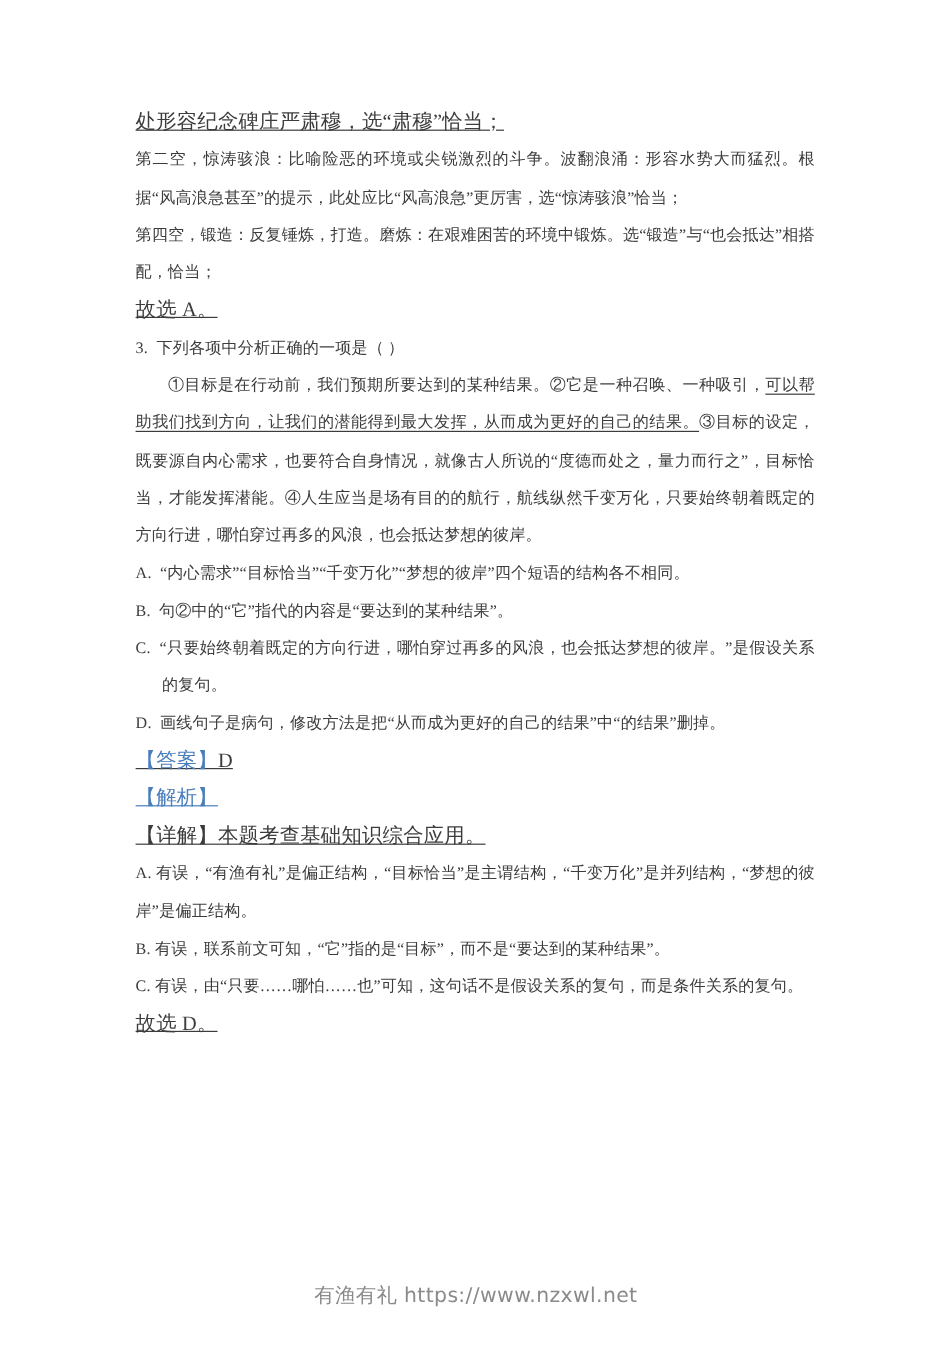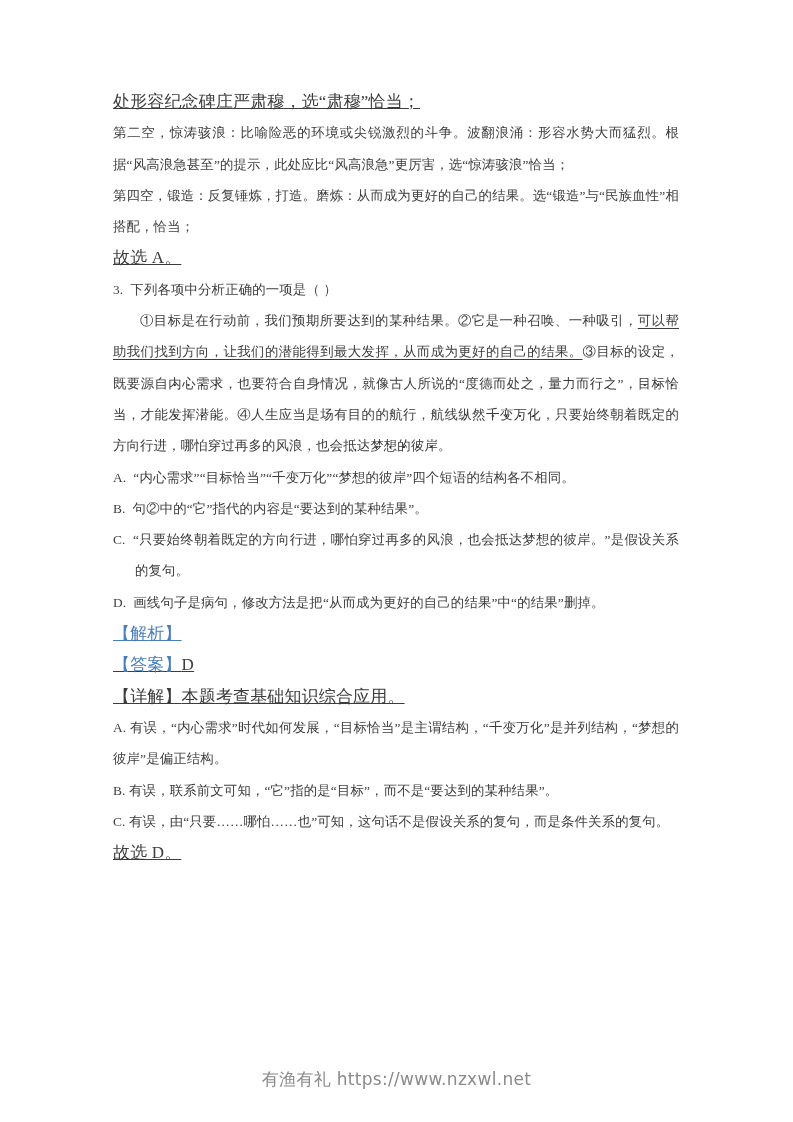--- a/index.html
+++ b/index.html
@@ -81,43 +81,43 @@
 <body>
 
 <div class="page">
   <div class="content">
 
     <div class="ln">处形容纪念碑庄严肃穆，选“肃穆”恰当；</div>
 
     <div class="para">第二空，惊涛骇浪：比喻险恶的环境或尖锐激烈的斗争。波翻浪涌：形容水势大而猛烈。根据“风高浪急甚至”的提示，此处应比“风高浪急”更厉害，选“惊涛骇浪”恰当；</div>
 
 
-    <div class="para">第四空，锻造：反复锤炼，打造。磨炼：从而成为更好的自己的结果。选“锻造”与“民族血性”相搭配，恰当；</div>
+    <div class="para">第四空，锻造：反复锤炼，打造。磨炼：在艰难困苦的环境中锻炼。选“锻造”与“也会抵达”相搭配，恰当；</div>
 
     <div class="ln">故选 A。</div>
 
     <div class="para"><span>3.</span>&nbsp;&nbsp;<span>下列各项中分析正确的一项是（    ）</span></div>
 
     <div class="para indent2"><span>①目标是在行动前，我们预期所要达到的某种结果。②它是一种召唤、一种吸引，</span><span class="uline">可以帮助我们找到方向，让我们的潜能得到最大发挥，从而成为更好的自己的结果。</span><span>③目标的设定，既要源自</span><span class="emph">内心需求</span><span>，也要符合自身情况，就像古人所说的“度德而处之，量力而行之”，</span><span class="emph">目标恰当</span><span>，才能</span><span class="emph">发挥潜能</span><span>。④人生应当是场有目的的航行，航线纵然</span><span class="emph">千变万化</span><span>，只要始终朝着既定的方向行进，哪怕穿过再多的风浪，也会抵达</span><span class="emph">梦想的彼岸</span><span>。</span></div>
 
     <div class="para hang"><span>A.</span>&nbsp;&nbsp;<span>“内心需求”“目标恰当”“千变万化”“梦想的彼岸”四个短语的结构各不相同。</span></div>
 
     <div class="para hang"><span>B.</span>&nbsp;&nbsp;<span>句②中的“它”指代的内容是“要达到的某种结果”。</span></div>
 
     <div class="para hang"><span>C.</span>&nbsp;&nbsp;<span>“只要始终朝着既定的方向行进，哪怕穿过再多的风浪，也会抵达梦想的彼岸。”是假设关系的复句。</span></div>
 
     <div class="para hang"><span>D.</span>&nbsp;&nbsp;<span>画线句子是病句，修改方法是把“从而成为更好的自己的结果”中“的结果”删掉。</span></div>
 
+    <div class="ln"><span class="blue">【答案】</span><span>D</span></div>
+
     <div class="ln blue">【解析】</div>
-
-    <div class="ln"><span class="blue">【答案】</span><span>D</span></div>
 
     <div class="ln"><span>【详解】</span><span>本题考查基础知识综合应用。</span></div>
 
-    <div class="para">A. 有误，“内心需求”时代如何发展，“目标恰当”是主谓结构，“千变万化”是并列结构，“梦想的彼岸”是偏正结构。</div>
+    <div class="para">A. 有误，“有渔有礼”是偏正结构，“目标恰当”是主谓结构，“千变万化”是并列结构，“梦想的彼岸”是偏正结构。</div>
 
     <div class="para">B. 有误，联系前文可知，“它”指的是“目标”，而不是“要达到的某种结果”。</div>
 
     <div class="para">C. 有误，由“只要……哪怕……也”可知，这句话不是假设关系的复句，而是条件关系的复句。</div>
 
     <div class="ln">故选 D。</div>
 
 
   </div>
 

